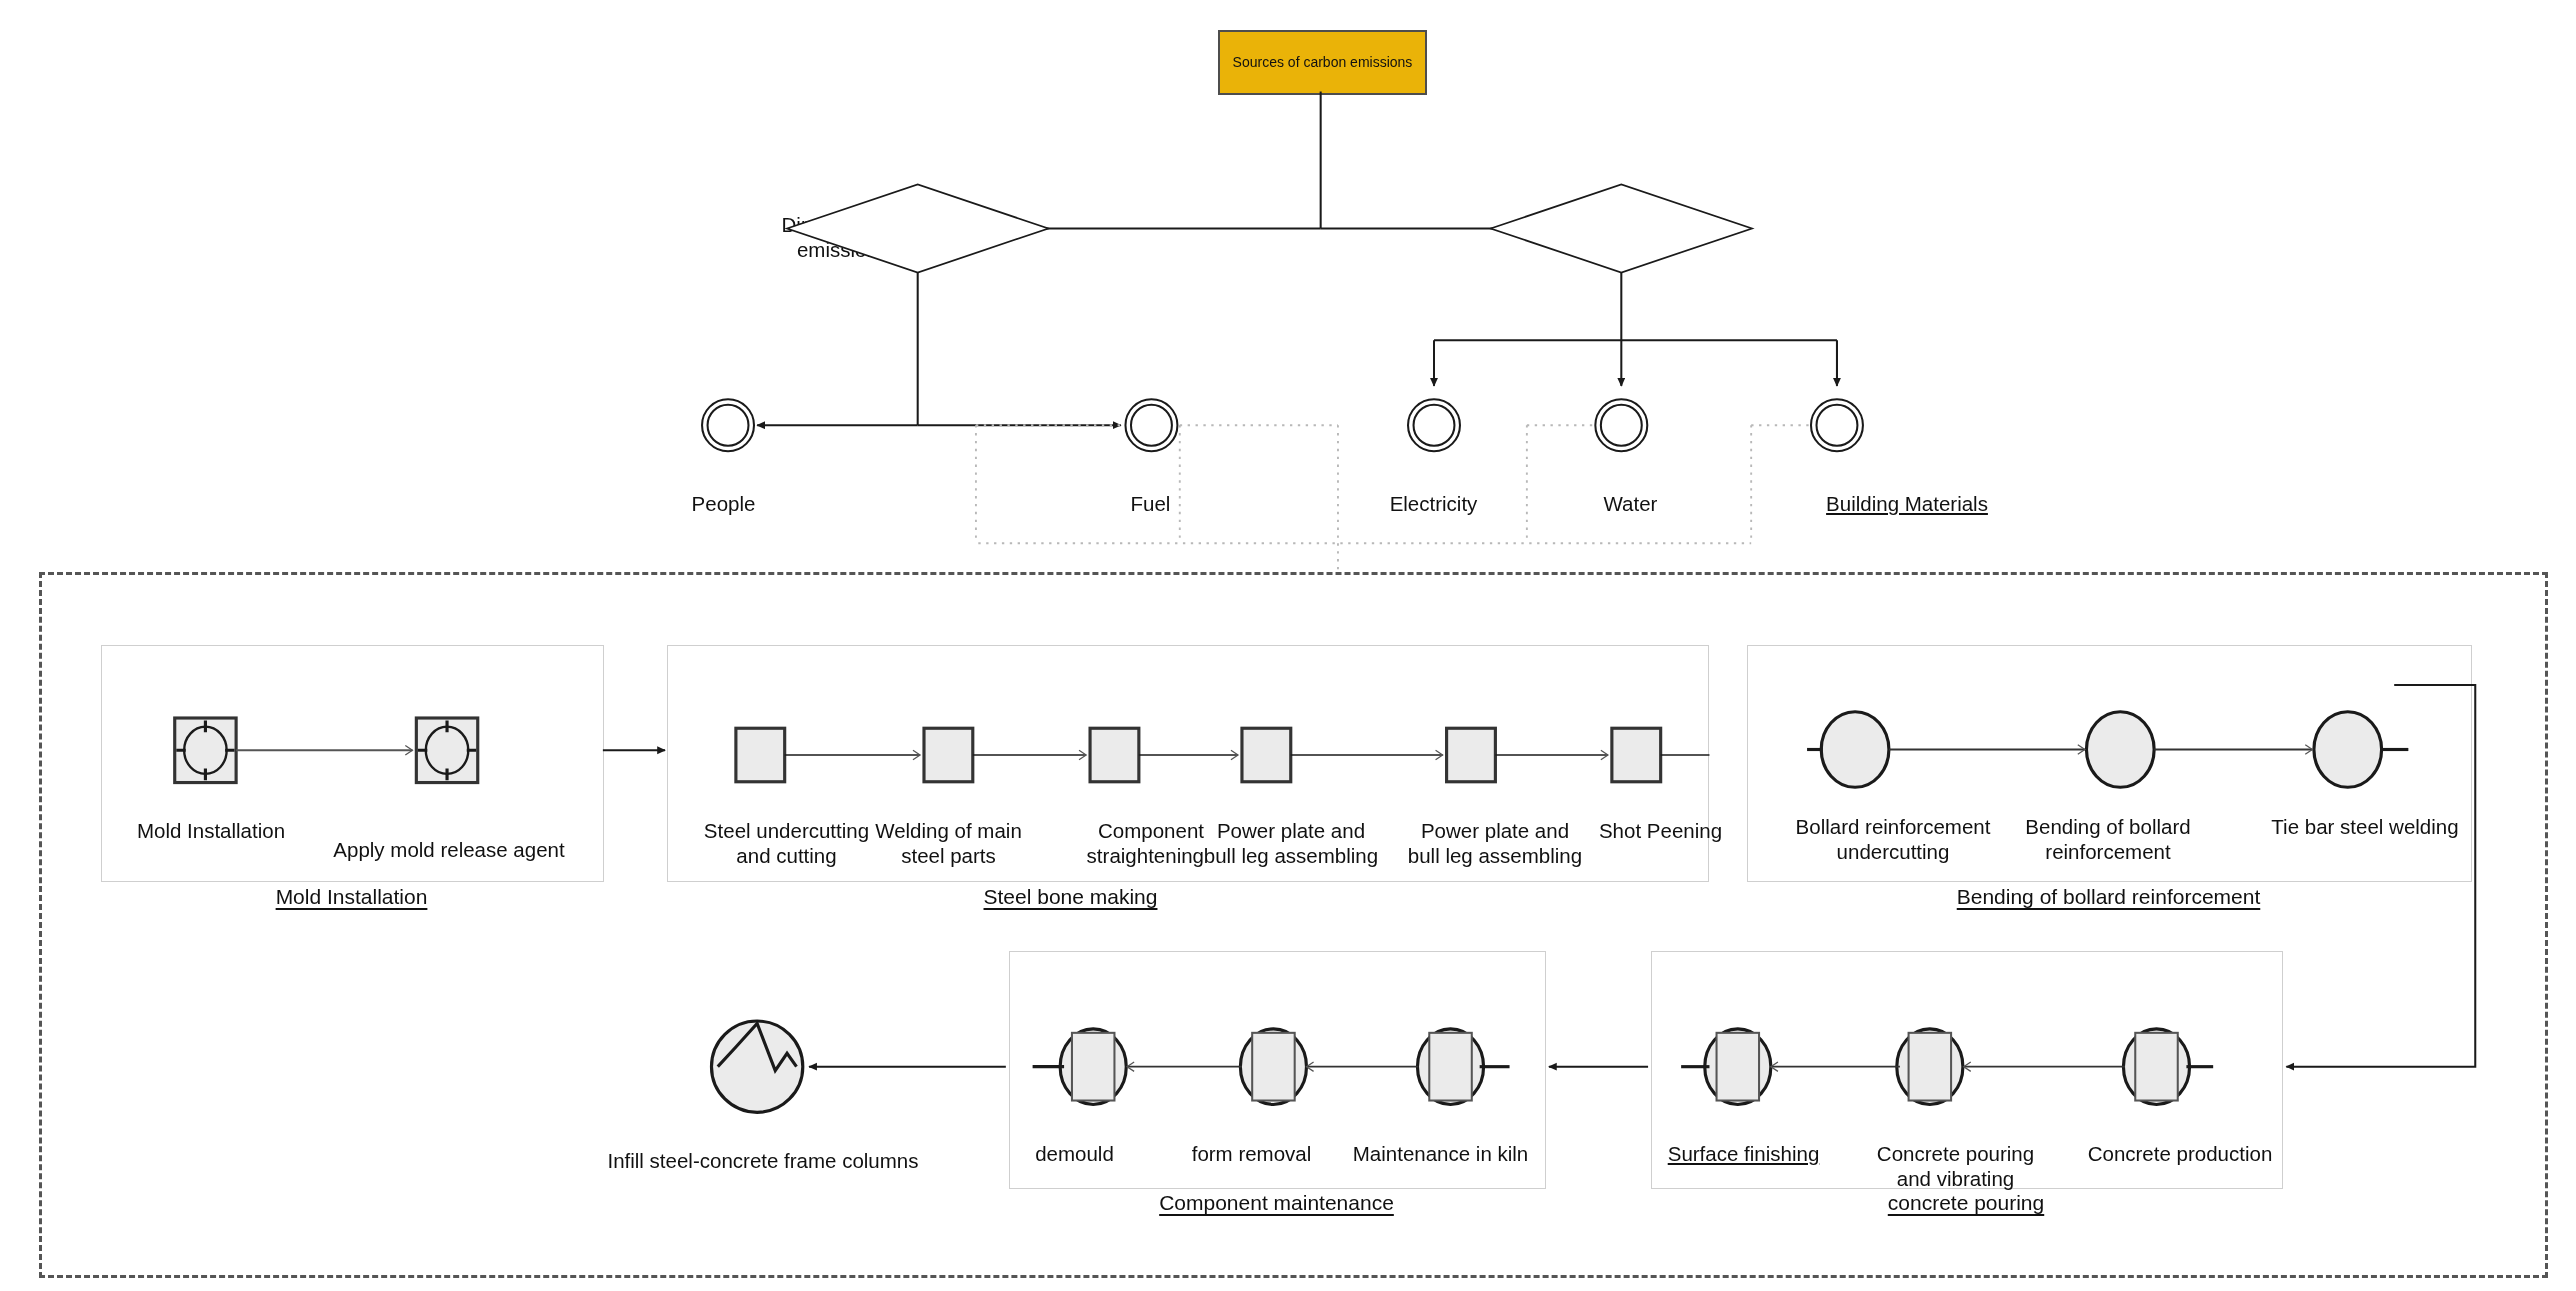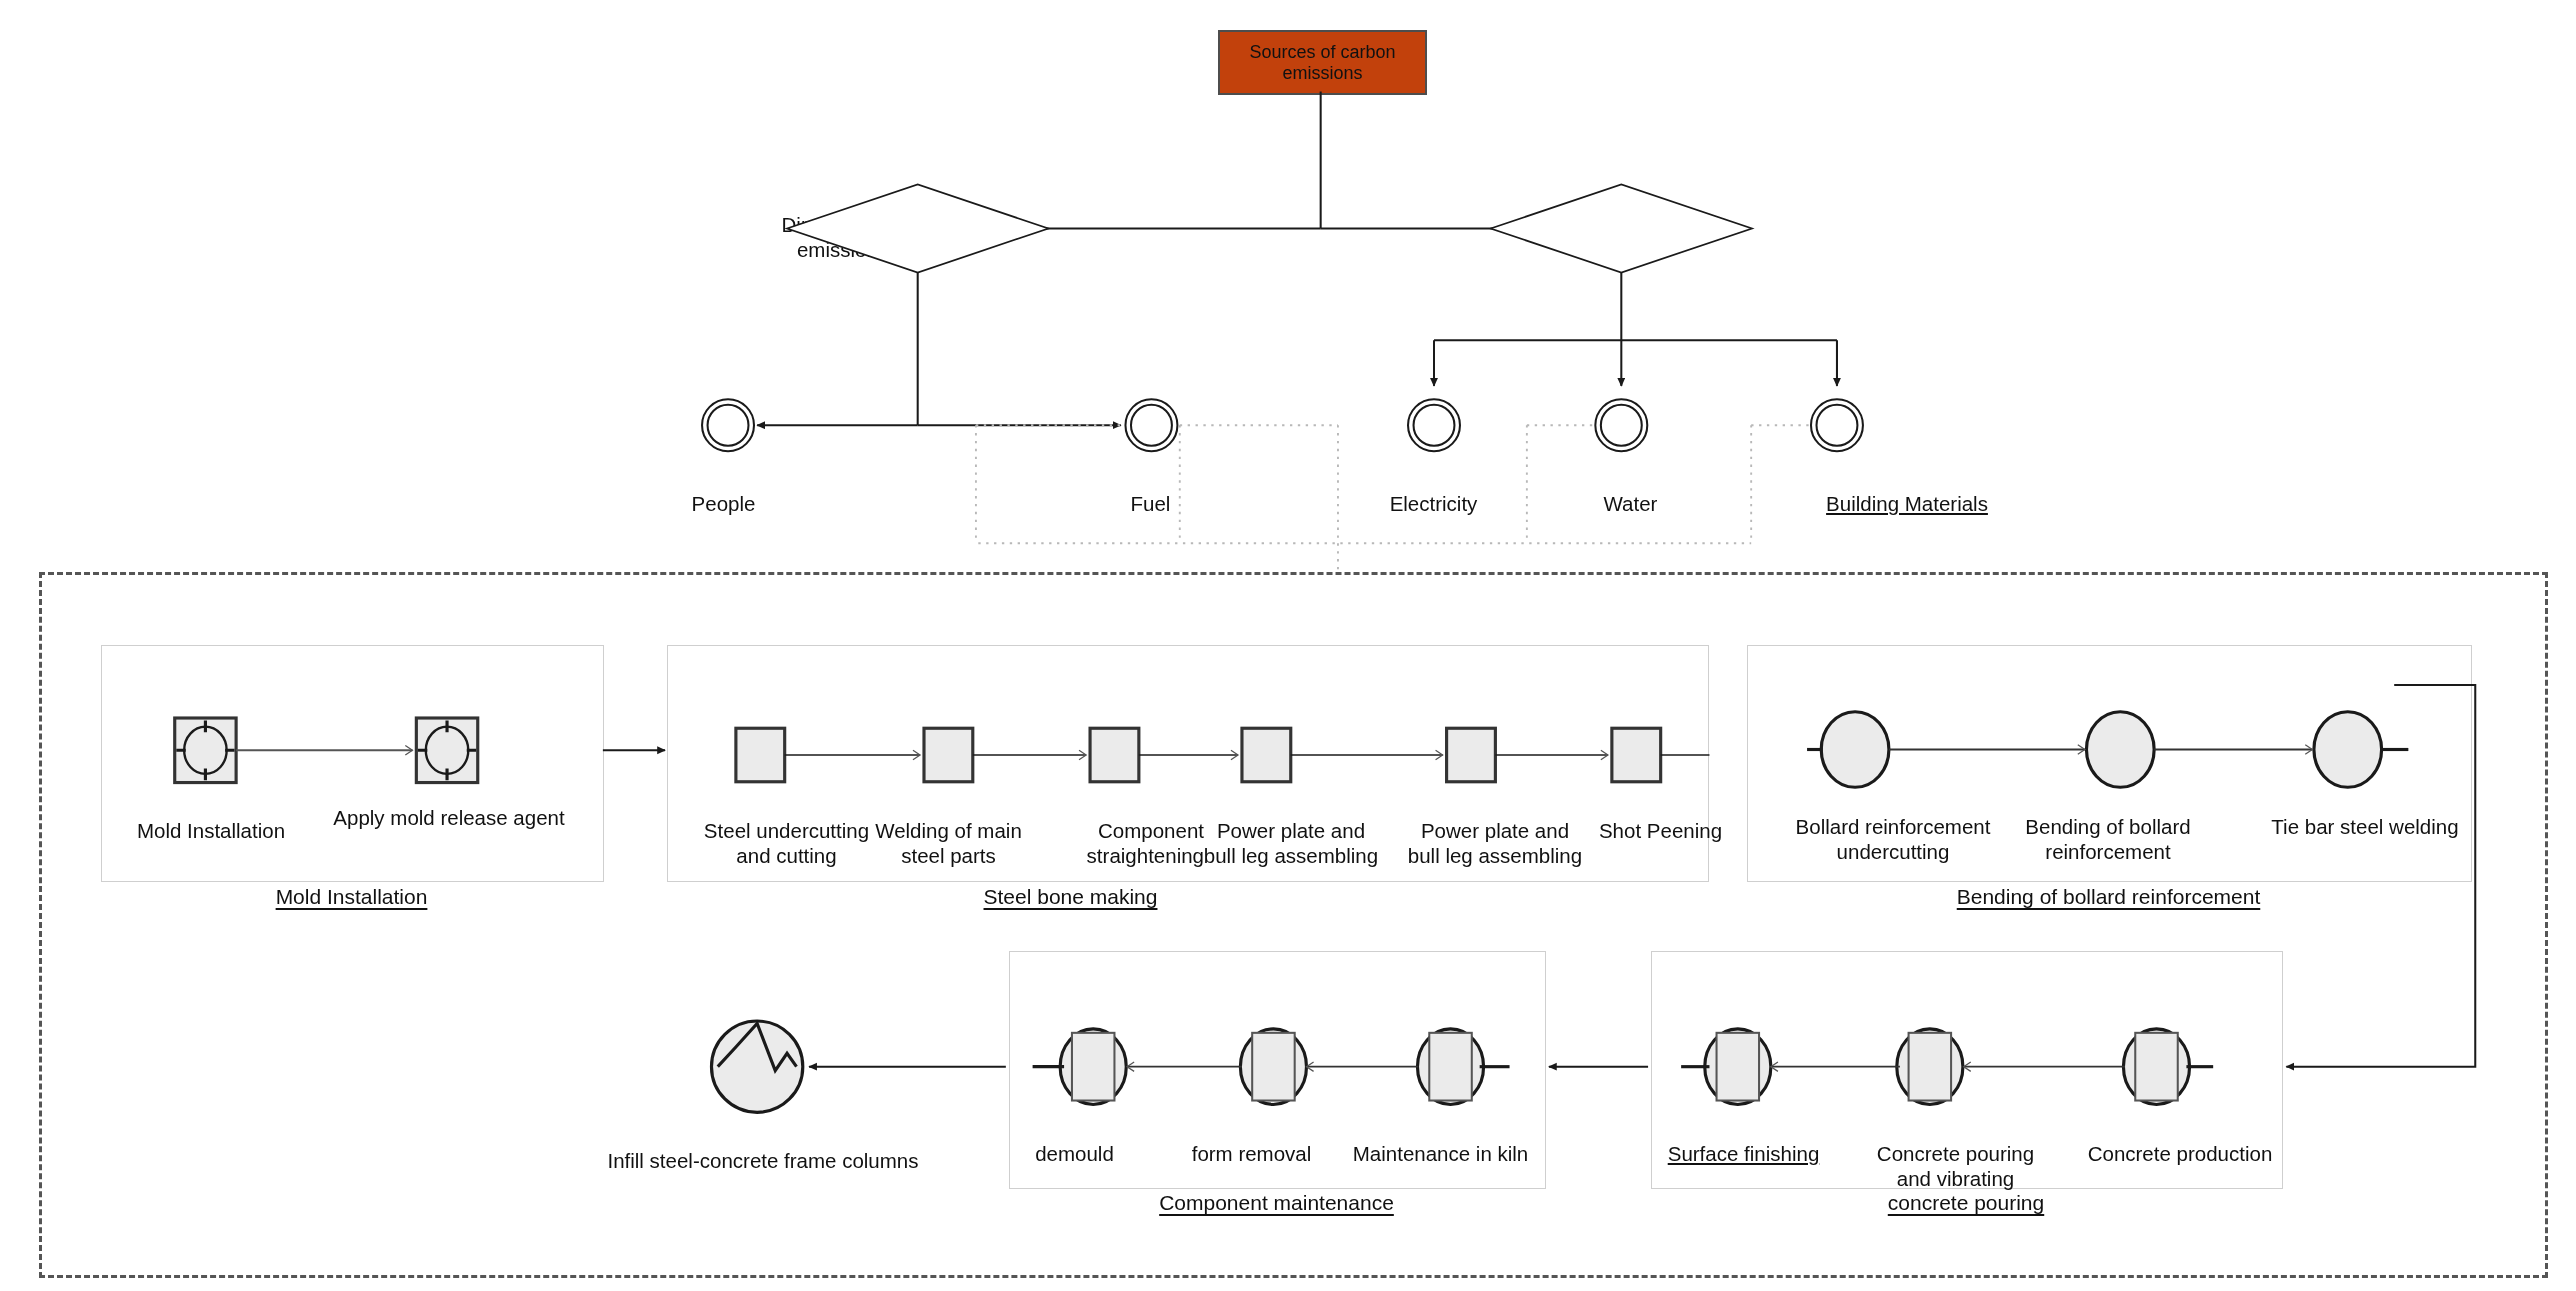--- a/index.html
+++ b/index.html
@@ -6,23 +6,23 @@
   body{font-family:"Liberation Sans",sans-serif;}
   #canvas{position:relative;width:2576px;height:1292px;background:#fff;overflow:hidden;}
 
   svg.layer{position:absolute;left:0;top:0;width:2576px;height:1292px;pointer-events:none;}
 
   .lbl{position:absolute;text-align:center;color:#111;font-size:20.5px;line-height:24.4px;
        font-family:"Liberation Sans",sans-serif;white-space:pre-line;}
   .grp-cap{position:absolute;text-align:center;font-size:21px;color:#111;
            text-decoration:underline;text-underline-offset:3.9px;}
 
-  .box-src{position:absolute;border:2.4px solid #4d4d4d;background:#c2410c;
+  .box-src{position:absolute;border:2.4px solid #4d4d4d;background:#eab308;
            display:flex;align-items:center;justify-content:center;text-align:center;
-           font-size:18px;line-height:21px;color:#111;}
+           font-size:14px;line-height:21px;color:#111;}
 
   .grp-box{position:absolute;border:1.6px solid #cfcfcf;background:transparent;}
   .dash-box{position:absolute;border:3.1px dashed #555;background:transparent;}
 </style>
 </head>
 <body>
 
 <div id="canvas">
 
   <div class="box-src" style="left:1218px;top:30px;width:205px;height:61px;">
@@ -75,21 +75,21 @@
   <div class="grp-cap" style="left:1009px;top:1191px;width:535px;">
     <span>Component maintenance</span>
   </div>
   <div class="grp-cap" style="left:1651px;top:1191px;width:630px;">
     <span>concrete pouring</span>
   </div>
 
   <div class="lbl" style="left:85px;top:795px;width:252px;">
     <span>Mold Installation</span>
   </div>
-  <div class="lbl" style="left:315px;top:782px;width:268px;">
+  <div class="lbl" style="left:315px;top:814px;width:268px;">
     <span>Apply mold release agent</span>
   </div>
 
   <div class="lbl" style="left:684px;top:795px;width:205px;">
     <span>Steel undercutting
 and cutting</span>
   </div>
   <div class="lbl" style="left:858px;top:795px;width:181px;">
     <span>Welding of main
 steel parts</span>

